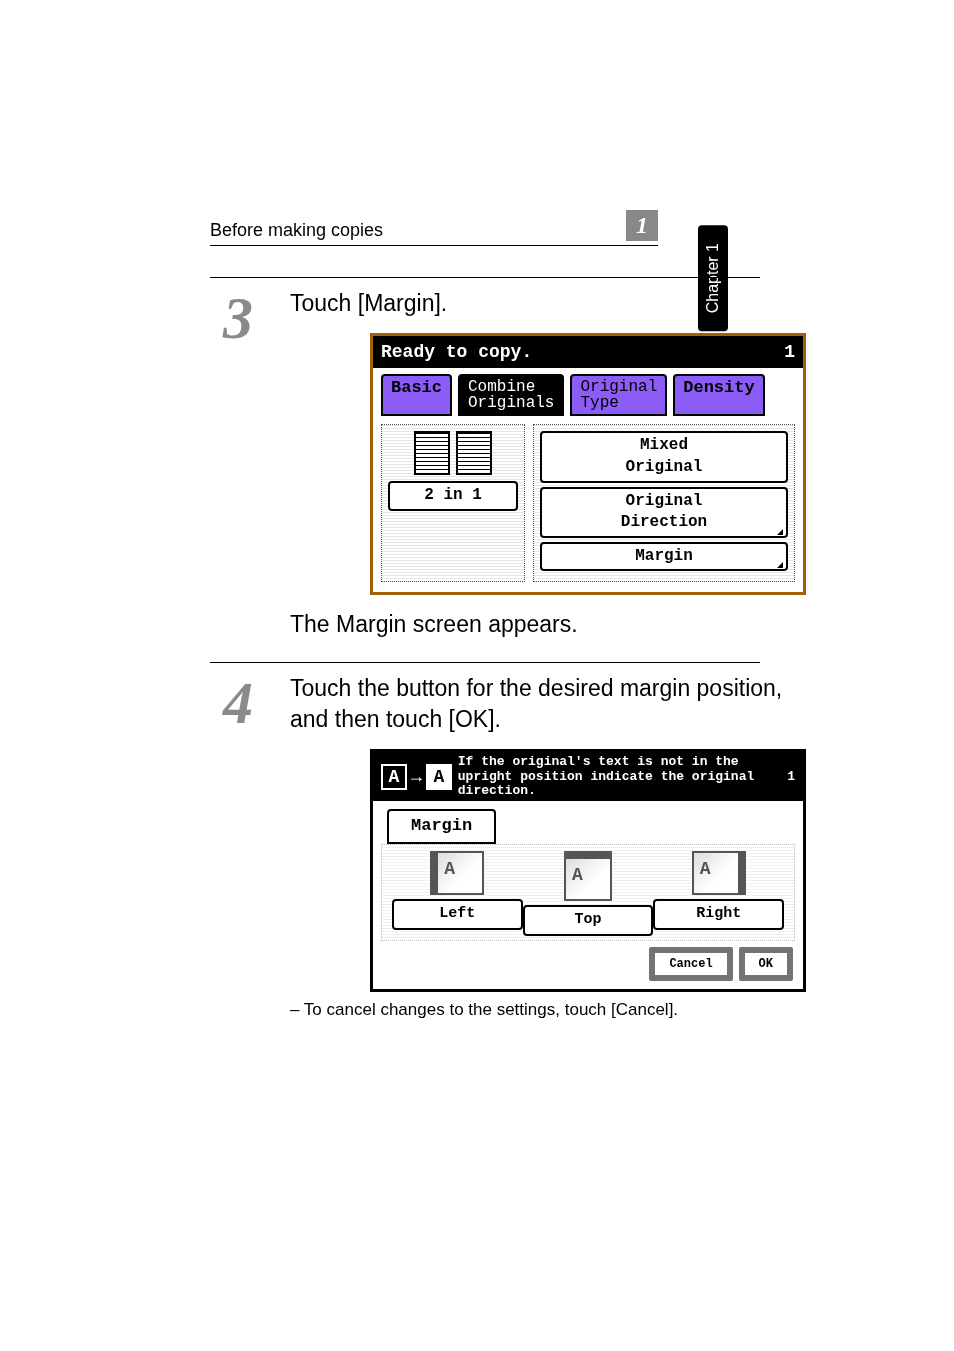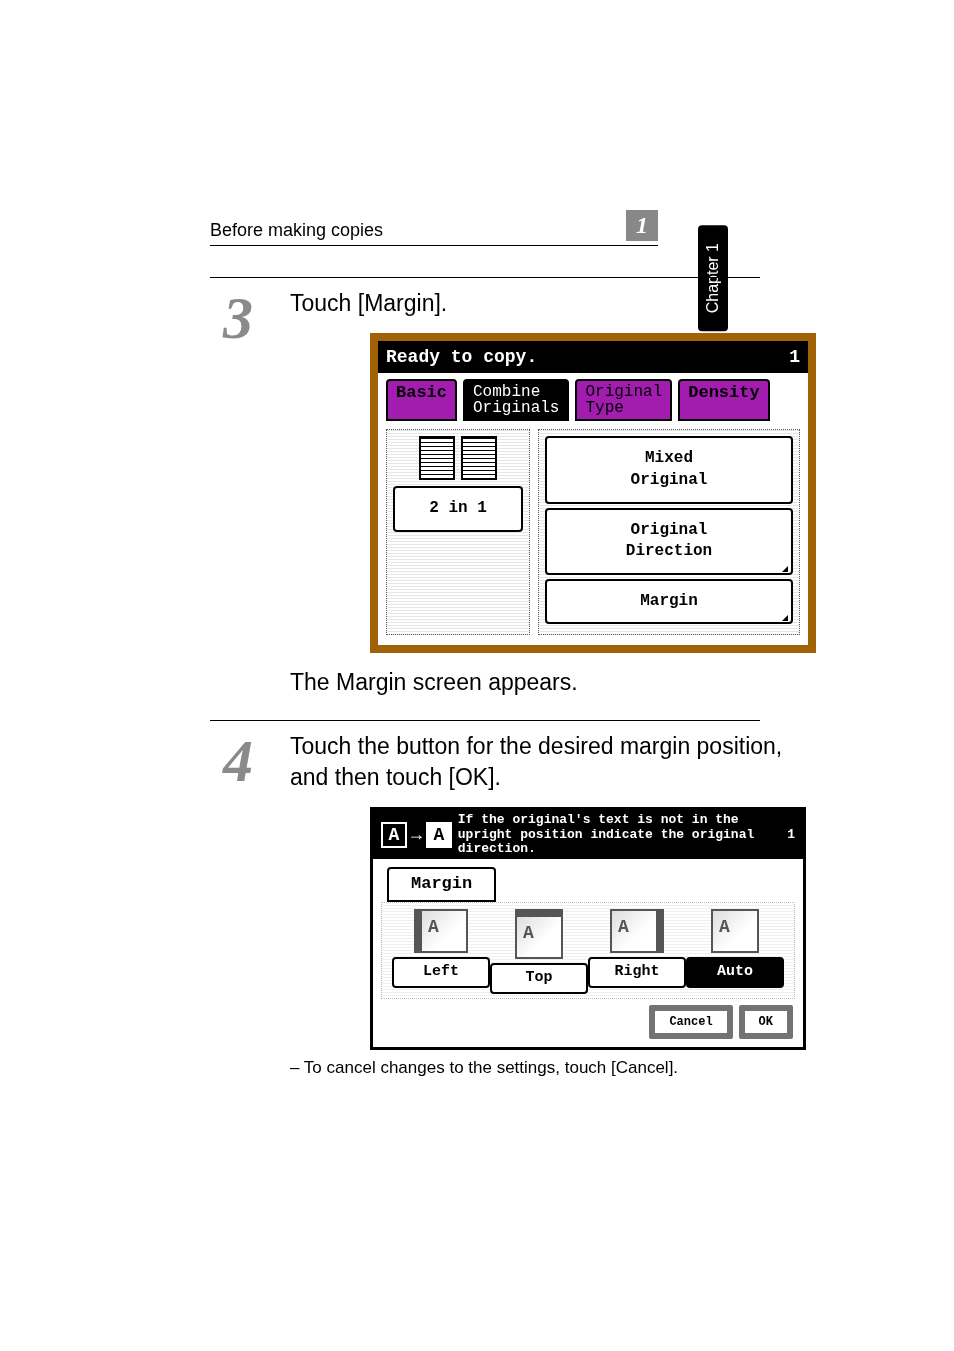--- a/index.html
+++ b/index.html
@@ -13,31 +13,31 @@
   .step{margin-top:5px}
   .step-row{display:flex;align-items:flex-start;gap:24px}
   .num{font-family:Georgia,'Times New Roman',serif;font-style:italic;font-weight:bold;font-size:60px;color:#8a8a8a;line-height:1;width:56px;flex:0 0 56px;text-align:center}
   .body{flex:1;font-size:23px;line-height:1.35}
   hr.sep{border:none;border-top:1.5px solid #000;margin:22px 0 10px 0}
   .figure{margin:14px 0 8px 80px}
   .bullet{font-size:17px;margin-left:80px;text-indent:-22px;padding-left:22px;}
   .footer{position:absolute;left:210px;right:190px;bottom:195px;border-top:1px solid #000;display:flex;justify-content:space-between;font-size:18px;padding-top:6px}
 
   
-  .lcd{border:8px solid #a16207;background:#fff;width:430px;font-family:'Courier New',monospace;font-weight:bold}
+  .lcd{border:3px solid #a16207;background:#fff;width:430px;font-family:'Courier New',monospace;font-weight:bold}
   .lcd .bar{background:#000;color:#fff;padding:4px 8px;display:flex;justify-content:space-between;font-size:18px}
   .lcd .tabs{display:flex;gap:6px;padding:6px 8px 4px 8px;font-size:17px}
-  .tab{border:2px solid #000;border-radius:4px 4px 0 0;padding:3px 8px;background:#a21caf;line-height:1}
+  .tab{border:2px solid #000;border-radius:4px 4px 0 0;padding:3px 8px;background:#8b5cf6;line-height:1}
   .tab.active{background:#000;color:#fff}
   .tab .sub{display:block;font-size:16px;font-weight:normal}
   .lcd .optarea{display:flex;gap:8px;padding:4px 8px 10px 8px}
   .thumbs{flex:0 0 130px;border:1px dotted #555;padding:6px;background:repeating-linear-gradient(0deg,#fff,#fff 2px,#e6e6e6 2px,#e6e6e6 3px)}
   .thumbs .pics{display:flex;gap:6px;justify-content:center;margin-bottom:6px}
   .doc{width:32px;height:40px;border:2px solid #000;background:repeating-linear-gradient(0deg,#fff,#fff 3px,#000 3px,#000 4px)}
-  .opt{border:2px solid #000;border-radius:4px;padding:10px 8px;font-size:16px;text-align:center;background:#fff;margin-bottom:4px}
+  .opt{border:2px solid #000;border-radius:4px;padding:2px 8px;font-size:16px;text-align:center;background:#fff;margin-bottom:4px}
   .opt.sel{position:relative}
   .opt.sel:after{content:"";position:absolute;right:3px;bottom:1px;width:0;height:0;border-left:6px solid transparent;border-bottom:6px solid #000}
   .right-opts{flex:1;border:1px dotted #555;padding:6px;background:repeating-linear-gradient(0deg,#fff,#fff 2px,#e6e6e6 2px,#e6e6e6 3px)}
 
   
   .lcd2{border:3px solid #000;background:#fff;width:430px;font-family:'Courier New',monospace;font-weight:bold}
   .lcd2 .bar{background:#000;color:#fff;padding:3px 8px;display:flex;justify-content:space-between;font-size:13px;align-items:center}
   .aa{display:inline-flex;align-items:center;gap:4px;font-size:18px}
   .sq{display:inline-flex;width:22px;height:22px;border:2px solid #fff;align-items:center;justify-content:center}
   .lcd2 .tab2{border:2px solid #000;border-radius:4px 4px 0 0;padding:4px 22px;font-size:17px;margin:8px 0 0 14px;display:inline-block}
@@ -139,24 +139,20 @@
                   <div class="mbtn">Left</div>
                 </div>
                 <div class="mopt">
                   <div class="pg" style="border-top-width:8px"></div>
                   <div class="mbtn">Top</div>
                 </div>
                 <div class="mopt">
                   <div class="pg" style="border-right-width:8px"></div>
                   <div class="mbtn">Right</div>
                 </div>
-                <div class="mopt">
-                  <div class="pg"></div>
-                  <div class="mbtn active">Auto</div>
-                </div>
               </div>
               <div class="ok-row">
                 <div class="okbtn">Cancel</div>
                 <div class="okbtn">OK</div>
               </div>
             </div>
           </div>
 
         </div>
       </div>

